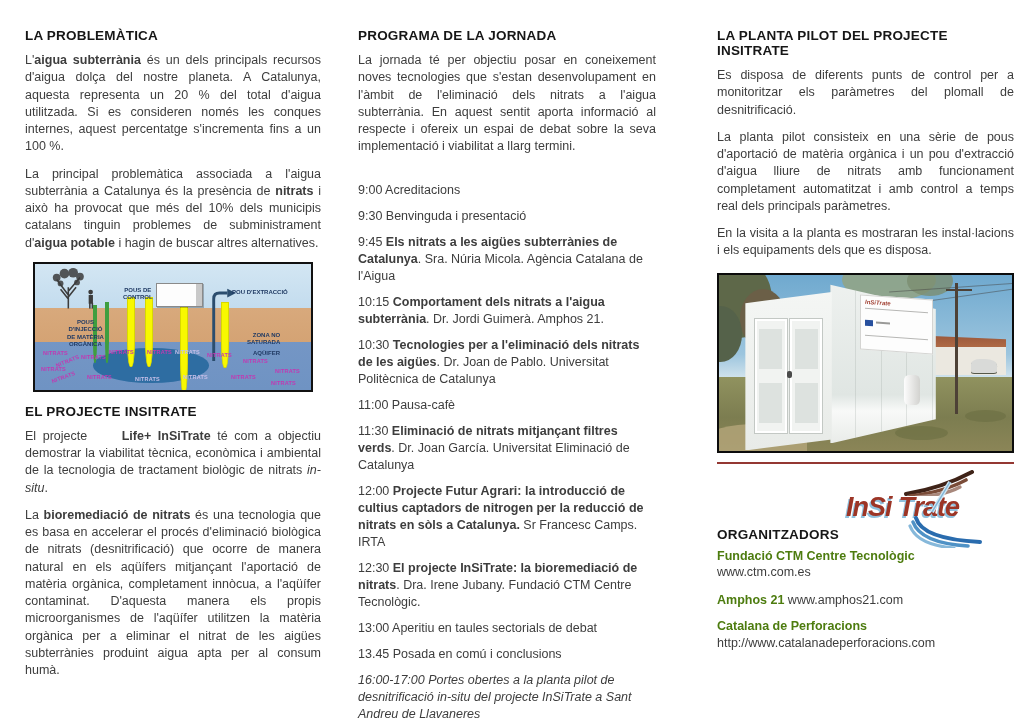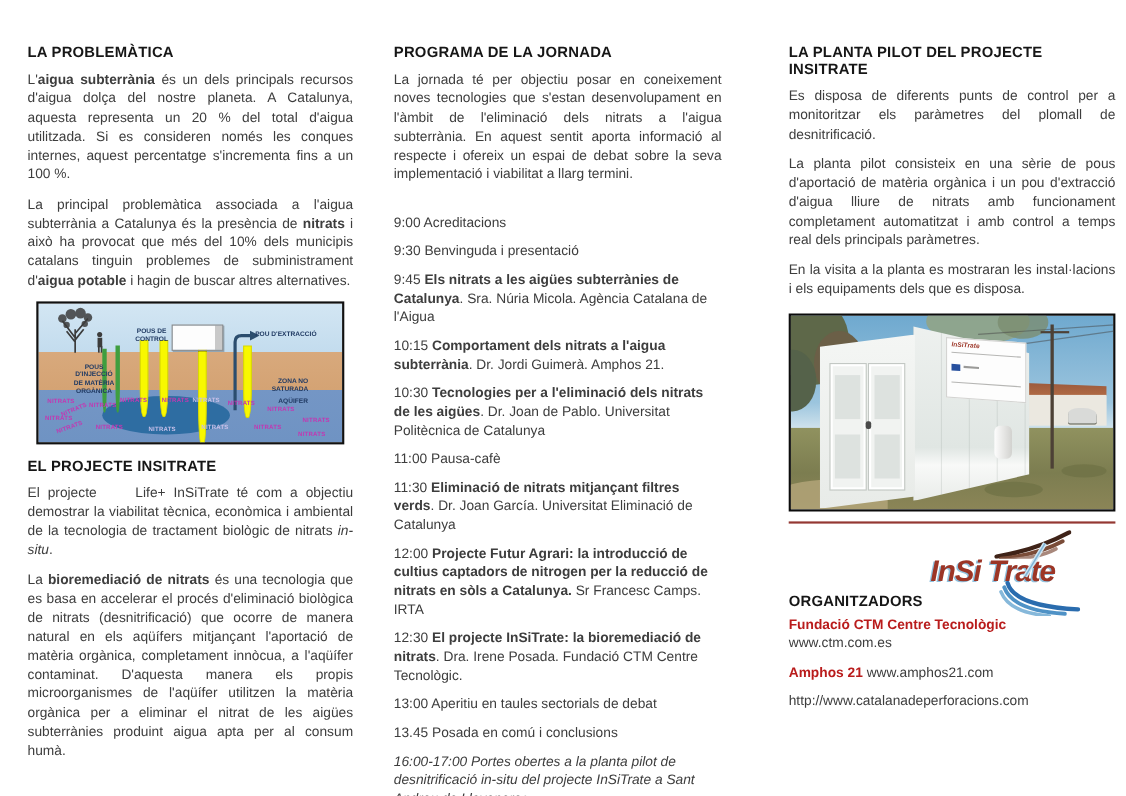--- a/index.html
+++ b/index.html
@@ -1,21 +1,21 @@
 <!DOCTYPE html>
 <html><head>
 <meta charset="utf-8">
 <style>
   * { margin:0; padding:0; box-sizing:border-box; }
   html,body { background:#ffffff; }
   .page {
     position:relative; width:1024px; height:724px; background:#ffffff;
     font-family:"Liberation Sans", sans-serif; color:#3d3d3d; overflow:hidden;
   }
-  .col { position:absolute; top:40px; }
+  .col { position:absolute; top:28px; }
   .col1 { left:25px;  width:296px; }
   .col2 { left:358px; width:298px; }
   .col3 { left:717px; width:297px; }
 
   h1.sec {
     font-size:13.5px; font-weight:700; color:#161616; letter-spacing:.2px;
     margin-bottom:9px;
   }
   p.body {
     font-size:12.5px; line-height:1.38; text-align:justify; margin-bottom:10px;
@@ -90,21 +90,21 @@
   
   .redline { width:100%; height:0; border-top:2px solid #943832; margin-top:9px; }
   .org-row { position:relative; height:80px; margin-top:4px; }
   .org-row h1.sec { position:absolute; left:0; bottom:6px; margin:0; }
   .logo-wrap { position:absolute; right:0; top:2px; width:168px; height:78px; }
   .logo-text { position:absolute; left:0; top:22px; font-style:italic; font-weight:700;
     font-size:27px; letter-spacing:-1px; color:#9c3526; white-space:nowrap;
     text-shadow:-1.5px 1.5px 0 #8fc1de; }
   .logo-text .sp { display:inline-block; width:7px; }
   .logo-swoosh { position:absolute; }
-  .org-name { font-size:12.5px; font-weight:700; color:#b91c1c; line-height:1.35; }
+  .org-name { font-size:12.5px; font-weight:700; color:#4d7c0f; line-height:1.35; }
   .org-url { font-size:12.5px; color:#3d3d3d; line-height:1.35; }
   .org-block { margin-bottom:9px; }
   .org-inline .org-name, .org-inline .org-url { display:inline; }
 </style>
 </head>
 <body>
 
 <div class="page">
 
   <div class="col col1">
@@ -174,37 +174,37 @@
       <span class="nitrat" style="left:52px; top:110px;">NITRATS</span>
       <span class="nitrat light" style="left:100px; top:112px;">NITRATS</span>
       <span class="nitrat light" style="left:148px; top:110px;">NITRATS</span>
       <span class="nitrat" style="left:208px; top:94px;">NITRATS</span>
       <span class="nitrat" style="left:196px; top:110px;">NITRATS</span>
       <span class="nitrat" style="left:240px; top:104px;">NITRATS</span>
       <span class="nitrat" style="left:236px; top:116px;">NITRATS</span>
     </div>
 
     <h1 class="sec">EL PROJECTE INSITRATE</h1>
-    <p class="body"><span>El projecte </span><span style="font-weight: 400; margin-left: 28px;">Life+ InSiTrate</span><span> té com a objectiu demostrar la viabilitat tècnica, econòmica i ambiental de la tecnologia de tractament biològic de nitrats </span><span style="font-style: italic;">in-situ</span><span>.</span></p>
+    <p class="body"><span>El projecte </span><span style="font-weight: 700; margin-left: 28px;">Life+ InSiTrate</span><span> té com a objectiu demostrar la viabilitat tècnica, econòmica i ambiental de la tecnologia de tractament biològic de nitrats </span><span style="font-style: italic;">in-situ</span><span>.</span></p>
     <p class="body"><span>La </span><span style="font-weight: 700;">bioremediació de nitrats</span><span> és una tecnologia que es basa en accelerar el procés d'eliminació biològica de nitrats (desnitrificació) que ocorre de manera natural en els aqüífers mitjançant l'aportació de matèria orgànica, completament innòcua, a l'aqüífer contaminat. D'aquesta manera els propis microorganismes de l'aqüífer utilitzen la matèria orgànica per a eliminar el nitrat de les aigües subterrànies produint aigua apta per al consum humà.</span></p>
   </div>
 
   <div class="col col2">
     <h1 class="sec">PROGRAMA DE LA JORNADA</h1>
     <p class="body">La jornada té per objectiu posar en coneixement noves tecnologies que s'estan desenvolupament en l'àmbit de l'eliminació dels nitrats a l'aigua subterrània. En aquest sentit aporta informació al respecte i ofereix un espai de debat sobre la seva implementació i viabilitat a llarg termini.</p>
     <div style="height:16px;"></div>
     <p class="sch"><span>9:00 Acreditacions</span></p>
     <p class="sch"><span>9:30 Benvinguda i presentació</span></p>
     <p class="sch"><span>9:45 </span><span style="font-weight: 700;">Els nitrats a les aigües subterrànies de Catalunya</span><span>. Sra. Núria Micola. Agència Catalana de l'Aigua</span></p>
     <p class="sch"><span>10:15 </span><span style="font-weight: 700;">Comportament dels nitrats a l'aigua subterrània</span><span>. Dr. Jordi Guimerà. Amphos 21.</span></p>
     <p class="sch"><span>10:30 </span><span style="font-weight: 700;">Tecnologies per a l'eliminació dels nitrats de les aigües</span><span>. Dr. Joan de Pablo. Universitat Politècnica de Catalunya</span></p>
     <p class="sch"><span>11:00 Pausa-cafè</span></p>
     <p class="sch"><span>11:30 </span><span style="font-weight: 700;">Eliminació de nitrats mitjançant filtres verds</span><span>. Dr. Joan García. Universitat Eliminació de Catalunya</span></p>
     <p class="sch"><span>12:00  </span><span style="font-weight: 700;">Projecte Futur Agrari: la introducció de cultius captadors de nitrogen per la reducció de nitrats en sòls a Catalunya.</span><span> Sr Francesc Camps. IRTA</span></p>
-    <p class="sch"><span>12:30 </span><span style="font-weight: 700;">El projecte InSiTrate: la bioremediació de nitrats</span><span>. Dra. Irene Posada. Fundació CTM Centre Tecnològic.</span></p>
+    <p class="sch"><span>12:30 </span><span style="font-weight: 700;">El projecte InSiTrate: la bioremediació de nitrats</span><span>. Dra. Irene Jubany. Fundació CTM Centre Tecnològic.</span></p>
     <p class="sch"><span>13:00 Aperitiu en taules sectorials de debat</span></p>
     <p class="sch"><span>13.45 Posada en comú i conclusions</span></p>
     <p class="sch"><span style="font-style: italic;">16:00-17:00 Portes obertes a la planta pilot de desnitrificació in-situ del projecte InSiTrate a Sant Andreu de Llavaneres</span></p>
   </div>
 
   <div class="col col3">
     <h1 class="sec">LA PLANTA PILOT DEL PROJECTE INSITRATE</h1>
     <p class="body">Es disposa de diferents punts de control per a monitoritzar els paràmetres del plomall de desnitrificació.</p>
     <p class="body">La planta pilot consisteix en una sèrie de pous d'aportació de matèria orgànica i un pou d'extracció d'aigua lliure de nitrats amb funcionament completament automatitzat i amb control a temps real dels principals paràmetres.</p>
     <p class="body">En la visita a la planta es mostraran les instal·lacions  i els equipaments dels que es disposa.</p>
@@ -274,17 +274,18 @@
 
 
     <div class="org-block">
       <div class="org-name">Fundació CTM Centre Tecnològic</div>
       <div class="org-url">www.ctm.com.es</div>
     </div>
     <div class="org-block org-inline">
       <span class="org-name">Amphos 21</span><span class="org-url"> www.amphos21.com</span>
     </div>
     <div class="org-block">
+      <div class="org-name">Catalana de Perforacions</div>
       <div class="org-url">http://www.catalanadeperforacions.com</div>
     </div>
   </div>
 
 </div>
 
 </body></html>

